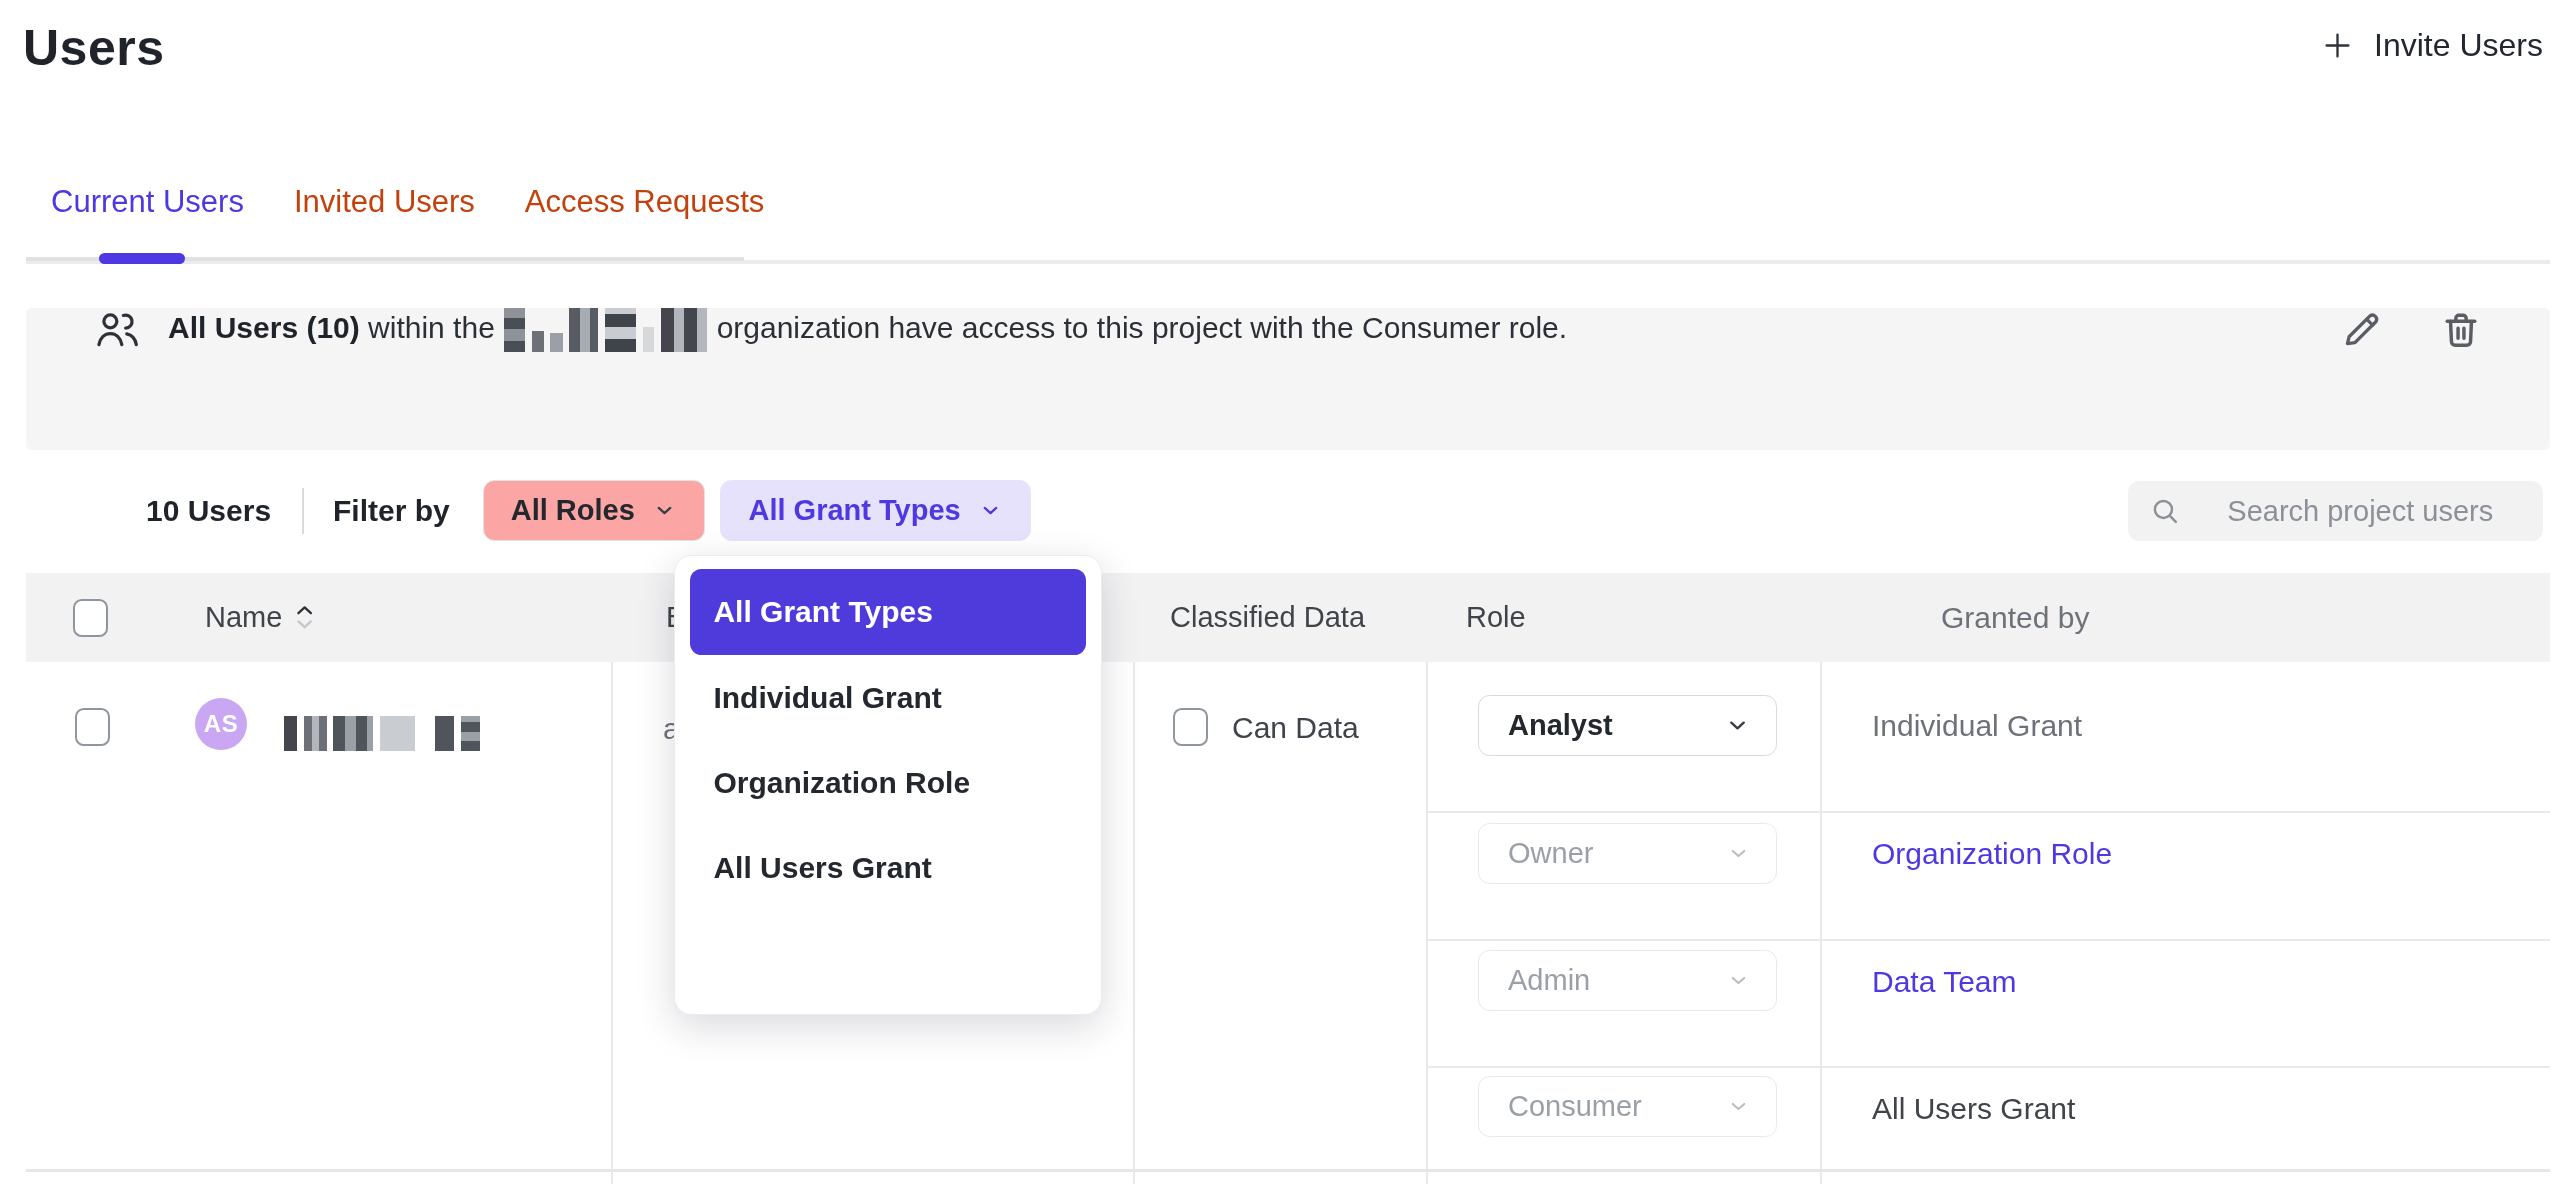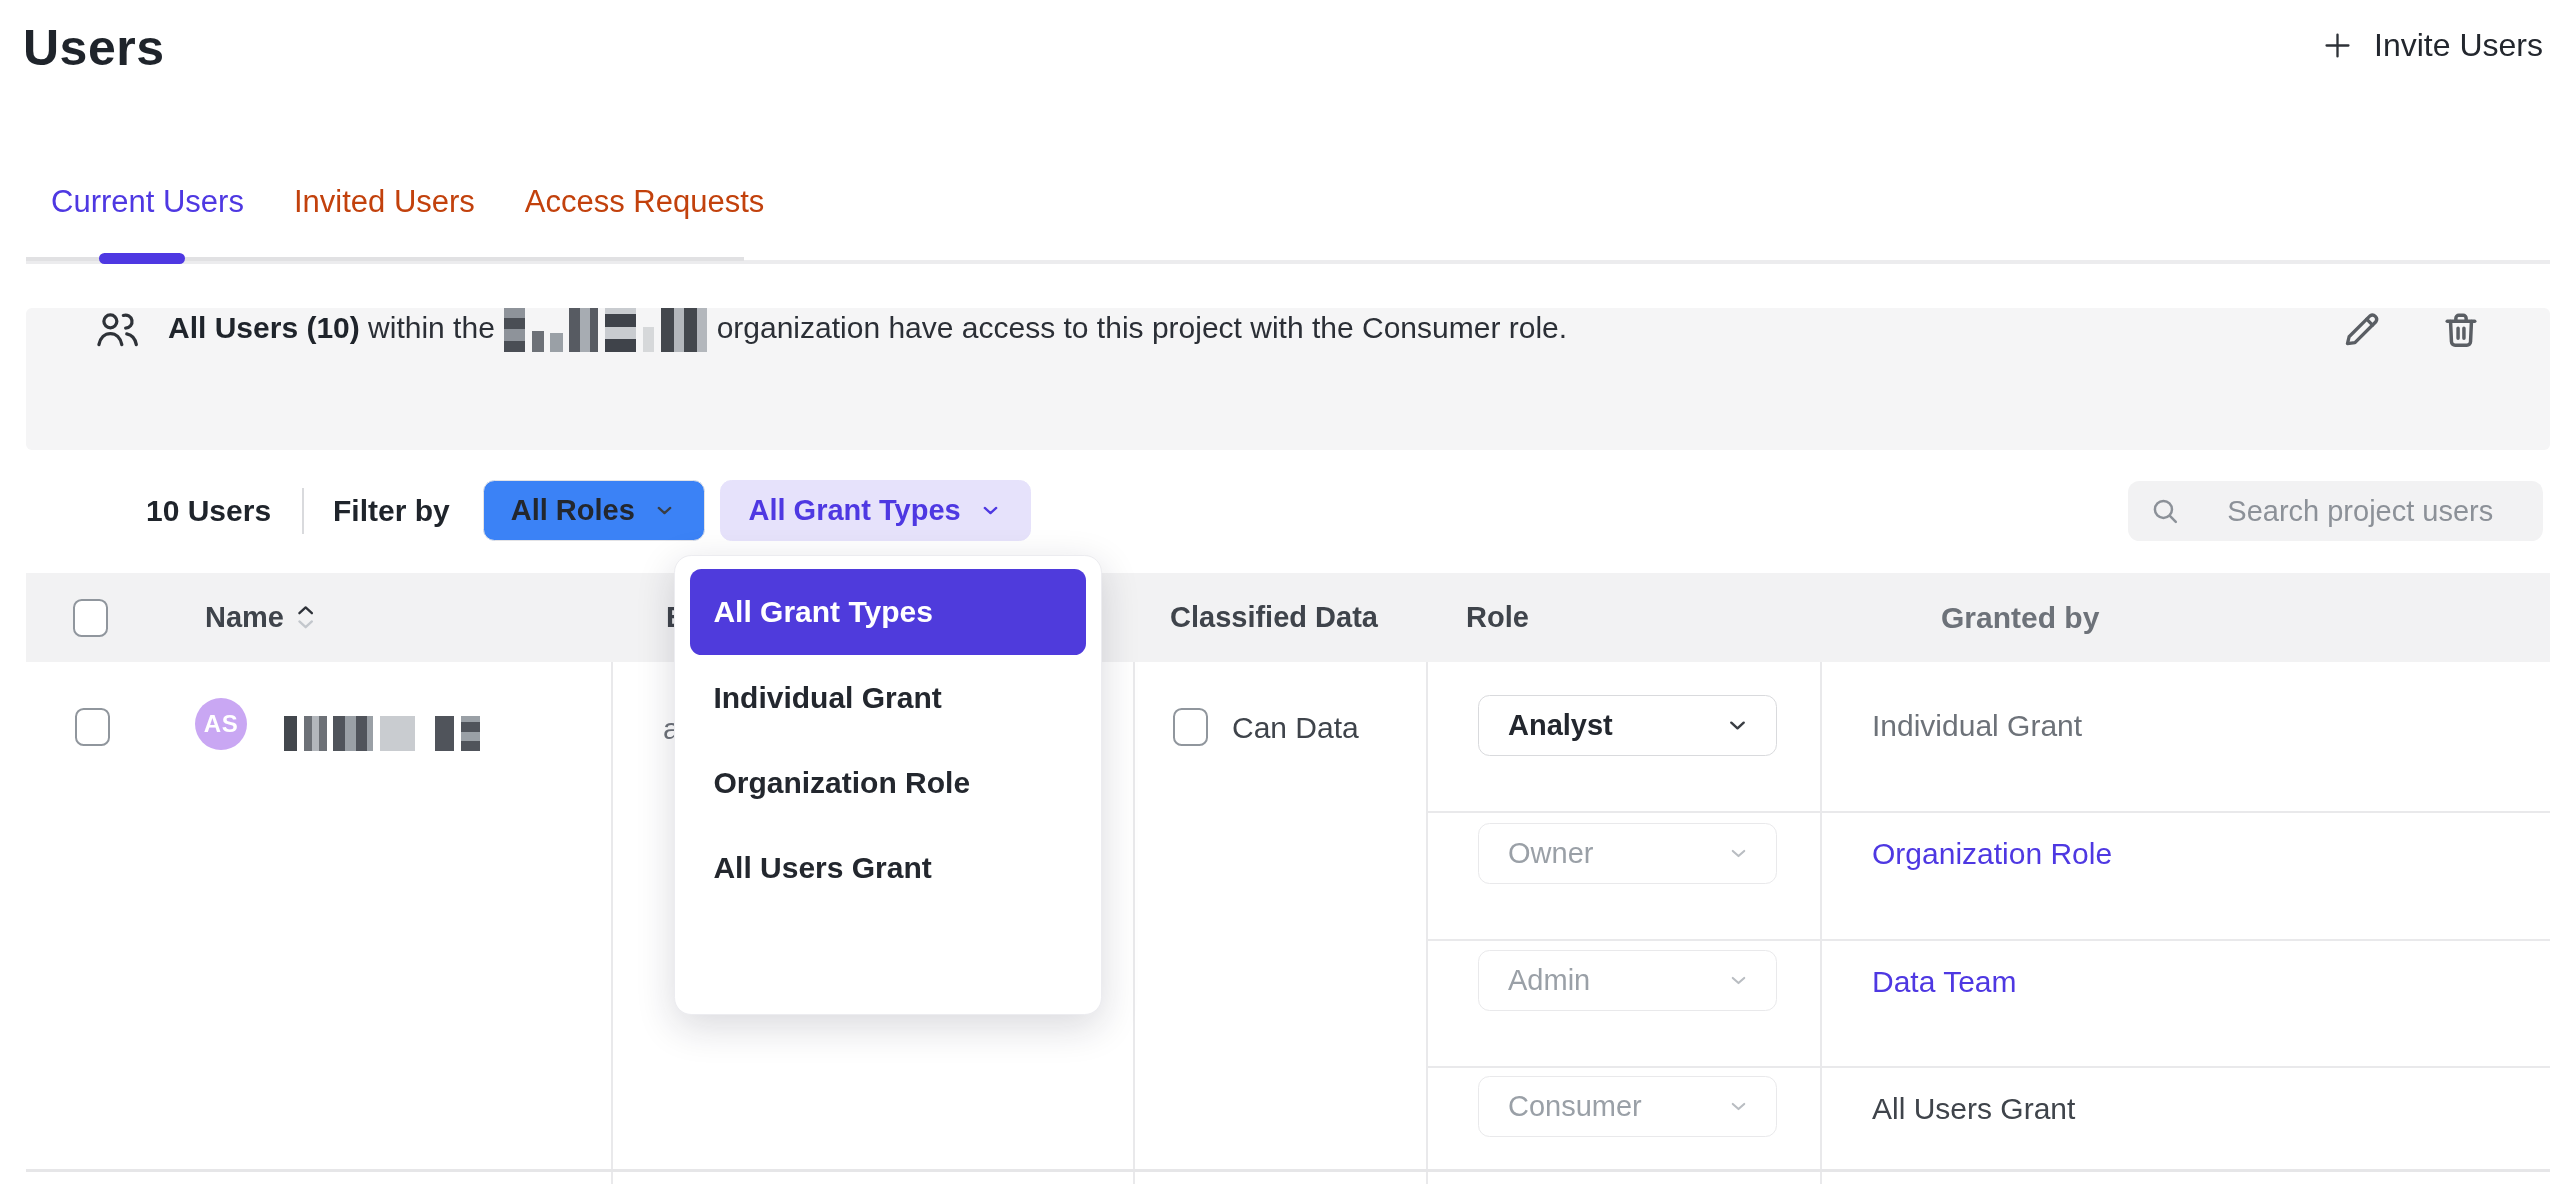--- a/index.html
+++ b/index.html
@@ -66,38 +66,38 @@
   .n-e{width:19px;margin-left:13.4px;background:#50545b;}
   .n-f{width:19px;background:repeating-linear-gradient(0deg,#50545b 0 9.6px,#9aa0a6 9.6px 19px);}
   
   .filter-row{position:absolute;left:0;top:480px;width:2576px;height:61px;}
   .filter-left{position:absolute;left:146px;top:0;height:61px;display:flex;align-items:center;}
   .users-count{font-size:30px;font-weight:700;color:#1f242b;}
   .v-divider{width:1.9px;height:46px;background:var(--border-strong);margin:0 29px 0 31px;}
   .filter-by{font-size:30px;font-weight:700;color:#1f242b;margin-right:33px;}
   .pill{
     height:61px;display:flex;align-items:center;gap:17.3px;padding:0 27px;margin-right:15.4px;
-    border-radius:11.5px;border:1.9px solid #e3e3e6;background:#3b82f6;cursor:pointer;
+    border-radius:11.5px;border:1.9px solid #e3e3e6;background:#fca5a5;cursor:pointer;
     font-family:inherit;font-size:29px;font-weight:600;color:var(--text-dark);
   }
   .pill.chip{background:var(--accent-chip-bg);border-color:var(--accent-chip-bg);color:var(--accent);}
   .search-box{
     position:absolute;right:33px;top:1px;width:415px;height:60px;border-radius:11.5px;
     background:var(--search-bg);display:flex;align-items:center;padding:0 21px;gap:17.3px;
   }
   .search-box input{
     flex:1;border:none;background:transparent;outline:none;font-family:inherit;
     font-size:29px;color:var(--text-dark);min-width:0;margin-left:28px;
   }
   .search-box input::placeholder{color:#8c9198;}
   
   .thead{
     position:absolute;left:26px;top:573px;width:2524px;height:89px;background:var(--header-bg);
     display:grid;grid-template-columns:107px 480px 524px 287px 394px 733px;align-items:center;
-    font-size:29px;font-weight:700;color:var(--text-medium);
+    font-size:29px;font-weight:400;color:var(--text-medium);
   }
   .th{display:flex;align-items:center;}
   .th.cb{justify-content:flex-end;padding-right:25px;}
   .th.name{padding-left:72px;gap:13.4px;cursor:pointer;}
   .th.email{padding-left:53px;}
   .th.classified{padding-left:33px;}
   .th.role{padding-left:42px;}
   .th.granted{padding-left:43px;}
   .sort{display:flex;flex-direction:column;gap:2.9px;}
   .checkbox{

